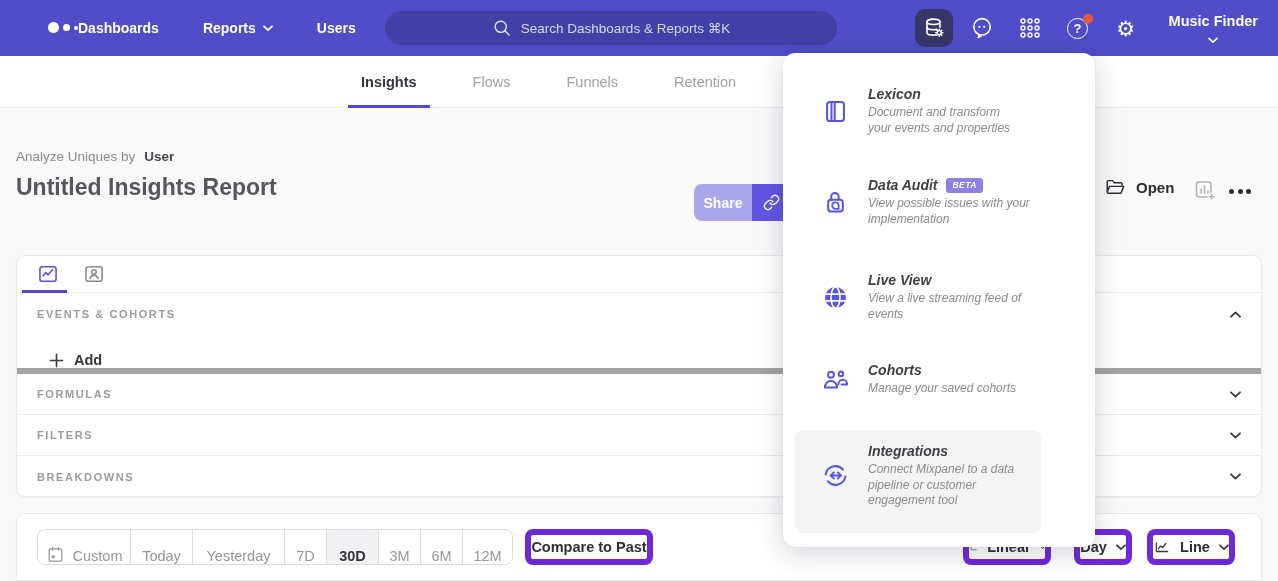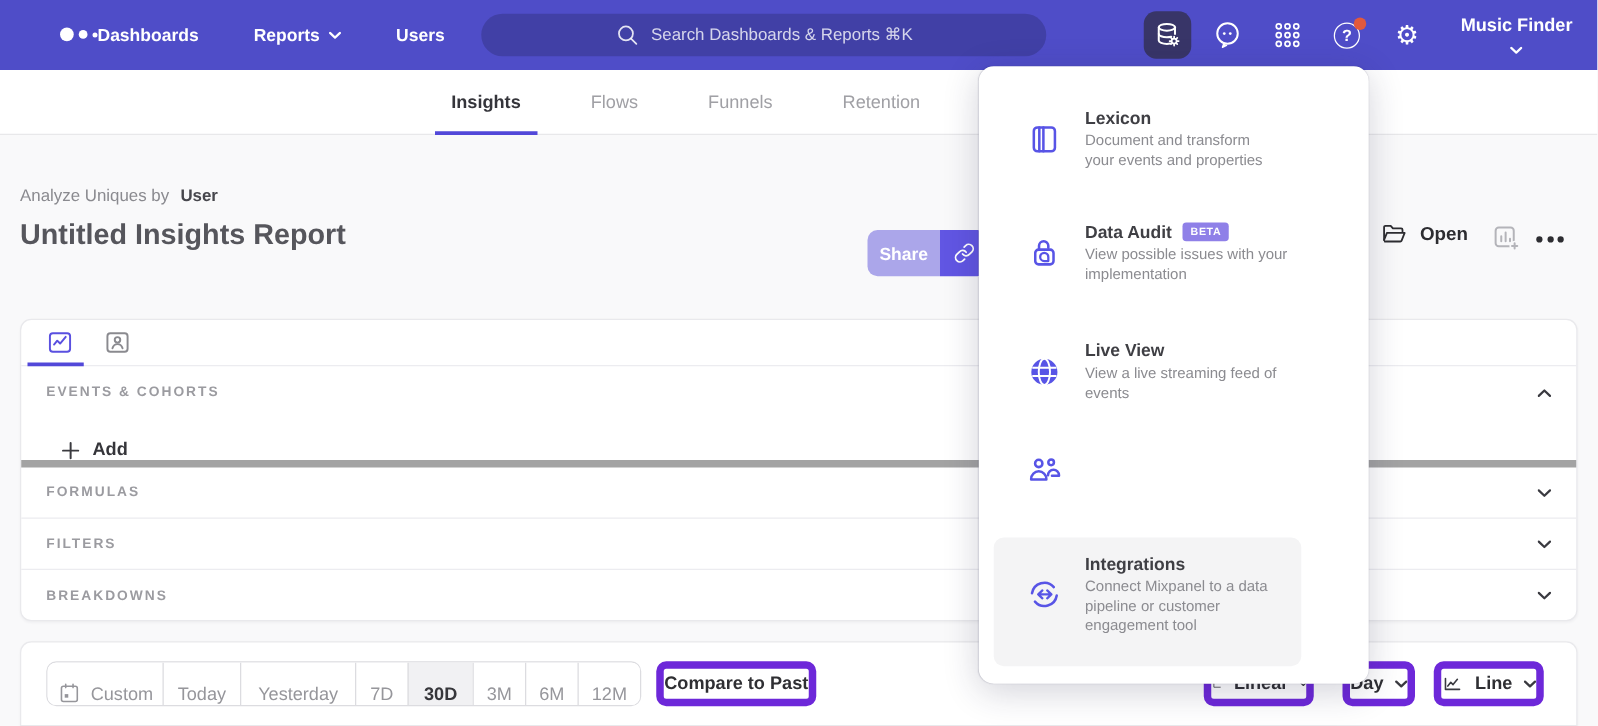--- a/index.html
+++ b/index.html
@@ -60,21 +60,21 @@
 
   
   .timebar { position:absolute; left:16px; top:513px; width:1246px; height:68px; border-radius:9px 9px 0 0; }
   .seg-group { position:absolute; left:20px; top:15px; height:36px; display:flex; border:1px solid #dcdce0; border-radius:8px; overflow:hidden; background:#fff; }
   .seg { height:100%; display:flex; align-items:flex-end; justify-content:center; gap:8px; font-size:14.5px; color:#96969b; border-left:1px solid #dcdce0; cursor:pointer; background:#fff; border-top:none;border-bottom:none;border-right:none; white-space:nowrap; }
   .seg:first-child { border-left:none; }
   .seg.active { background:#f1f1f3; color:#37373b; font-weight:700; }
   .pill-btn { position:absolute; top:15px; height:36px; border:6px solid #6d28d9; border-radius:8px; background:#fff; display:flex; align-items:center; justify-content:center; gap:9px; font-size:14.5px; font-weight:600; color:#2f2f33; cursor:pointer; white-space:nowrap; }
 
   
-  .menu-panel { position:absolute; left:783px; top:53px; width:312px; height:494px; background:#fff; border-radius:12px; box-shadow:0 6px 28px rgba(35,35,70,0.20), 0 0 1px rgba(35,35,70,0.2); z-index:50; }
+  .menu-panel { position:absolute; left:783px; top:53px; width:312px; height:494px; background:#fff; border-radius:12px; box-shadow:0 6px 28px rgba(35,35,70,0.20), 0 0 1px rgba(35,35,70,0.2); z-index:50;font-style:italic; }
   .menu-item { position:absolute; left:0; width:100%; display:flex; align-items:center; padding-left:38px; gap:19px; cursor:pointer; }
   .menu-icon { flex:0 0 28px; display:flex; align-items:center; justify-content:center; }
   .menu-text { width:182px; }
   .menu-title { font-size:14px; font-weight:700; color:#3f3f44; display:flex; align-items:center; gap:9px; }
   .menu-desc { font-size:12px; color:#8b8b90; line-height:15.5px; margin-top:3px; white-space:pre-line; }
   .beta-badge { background:#8f80e8; color:#fff; font-size:8.5px; font-weight:700; letter-spacing:0.5px; padding:2.5px 6px; border-radius:3px; }
   .hoverblock { position:absolute; left:12px; top:377px; width:246px; height:103px; background:#f4f4f5; border-radius:8px; }
   .hoverblock .menu-item { position:relative; top:13px; padding-left:26px; }
 </style>
 </head>
@@ -388,20 +388,26 @@
 
     <div class="menu-item" style="top:309px">
       <span class="menu-icon">
         <svg width="27" height="27" viewBox="0 0 24 24" fill="none" stroke="#5854e6" stroke-width="1.8" stroke-linecap="round" stroke-linejoin="round">
           <circle cx="8" cy="7.8" r="2.6"></circle>
           <path d="M2.6 19.2v-.4a5.4 5.4 0 0 1 10.8 0v.4z"></path>
           <circle cx="16.8" cy="7" r="2"></circle>
           <path d="M14.6 16.2a3.9 3.9 0 0 1 7.8 0v.3h-5"></path>
         </svg>
       </span>
+      <div class="menu-text">
+        <div class="menu-title">
+            <span>Cohorts</span>
+          </div>
+        <div class="menu-desc">Manage your saved cohorts</div>
+      </div>
     </div>
 
     <div class="hoverblock">
       <div class="menu-item">
         <span class="menu-icon">
           <svg width="27" height="27" viewBox="0 0 24 24" fill="none" stroke="#5854e6" stroke-width="1.8" stroke-linecap="round" stroke-linejoin="round">
             <path d="M20.8 12.8a8.9 8.9 0 0 1-15.5 4.4"></path>
             <path d="M3.2 11.2a8.9 8.9 0 0 1 15.5-4.4"></path>
             <path d="M10.6 9.2 7.6 12l3 2.8M7.6 12h4.2" stroke-width="1.6"></path>
             <path d="M13.4 9.2l3 2.8-3 2.8M16.4 12h-4.2" stroke-width="1.6" transform="translate(0.6,0)"></path>

